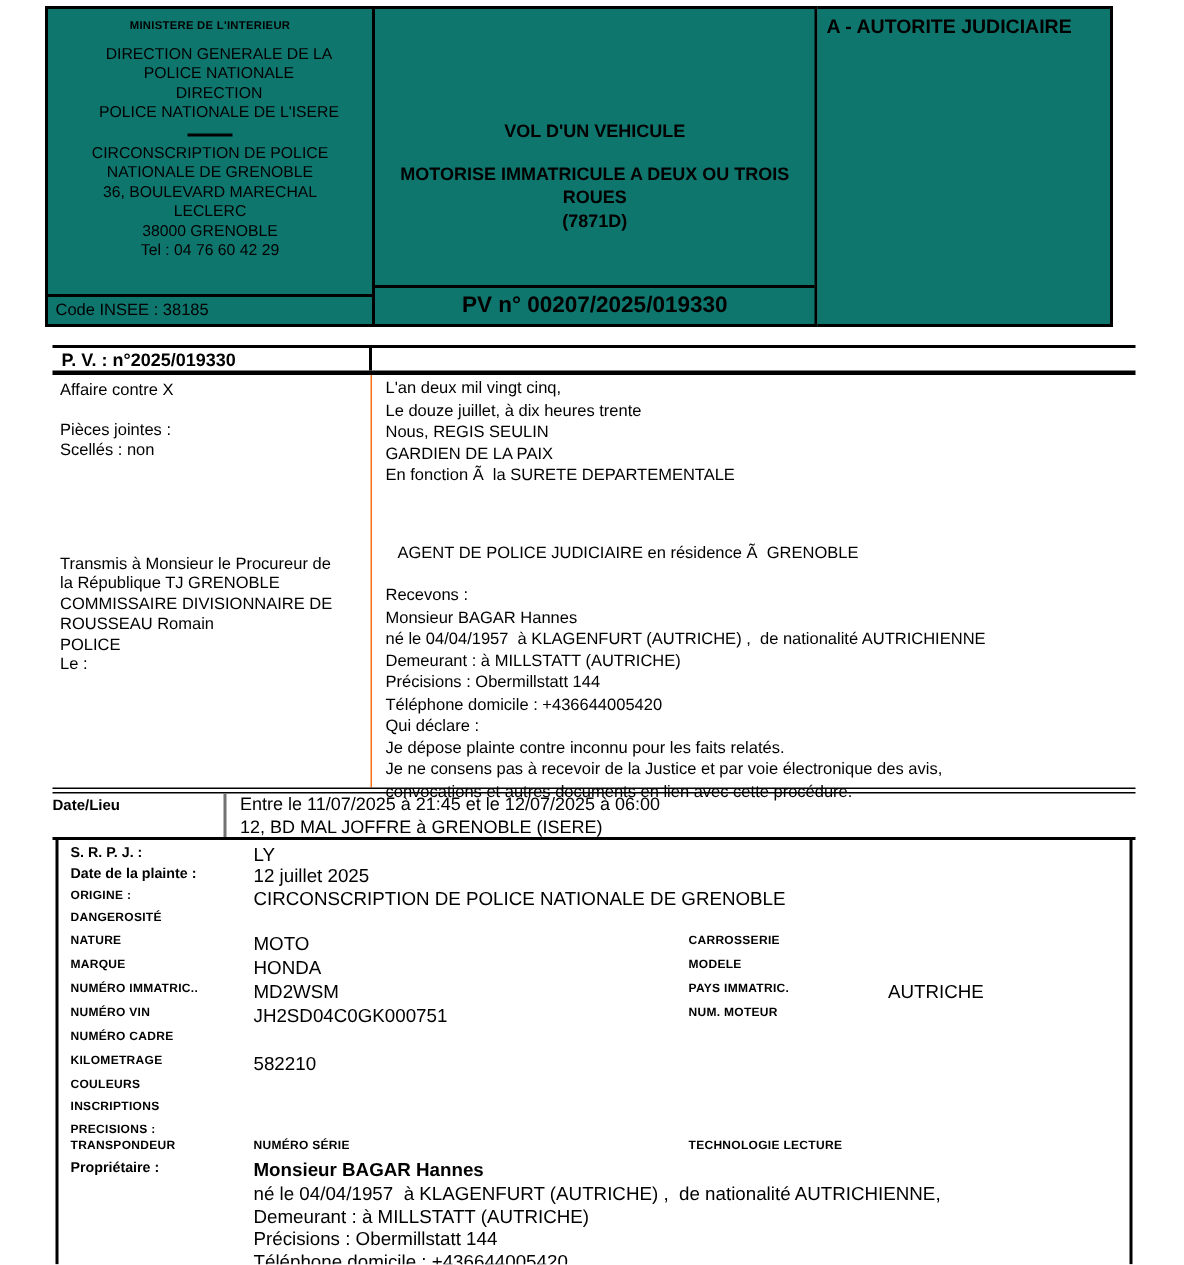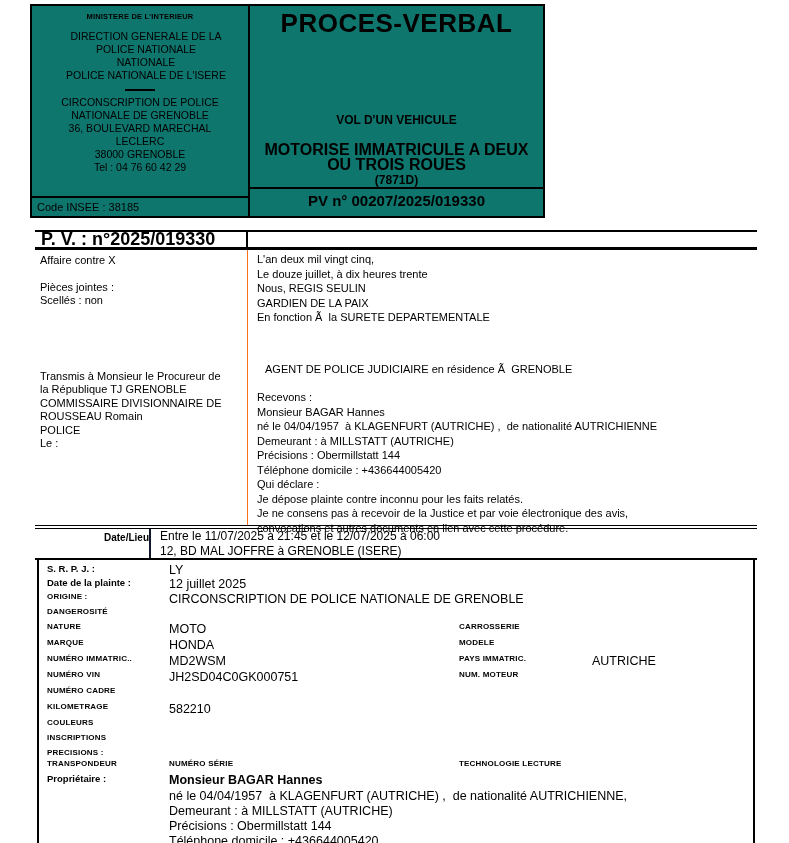--- a/index.html
+++ b/index.html
@@ -12,49 +12,49 @@
   #hdr-left{left:30px;top:4px;width:220px;height:214px;display:flex;flex-direction:column;text-align:center;}
   .ministry{font-size:7.5px;font-weight:bold;margin-top:6px;letter-spacing:.2px;}
   .dirblock{font-size:10.5px;line-height:13px;margin-top:9px;padding-left:12px;}
   .minirule{width:30px;border-top:2px solid #000;margin:7px auto 5px;}
   .addrblock{font-size:10.5px;line-height:13px;}
   .insee{margin-top:auto;border-top:2px solid #000;text-align:left;font-size:11px;padding:3px 0 3px 5px;}
 
   #hdr-center{left:250px;top:4px;width:295px;height:214px;border-left:none;display:flex;flex-direction:column;text-align:center;}
   .pv-title{font-size:26px;font-weight:bold;margin-top:2px;letter-spacing:.5px;}
   .offense{font-size:12px;font-weight:bold;margin-top:74px;}
-  .offense-detail{font-size:16px;font-weight:bold;margin-top:15px;line-height:15px;padding:0 14px;}
+  .offense-detail{font-size:12px;font-weight:bold;margin-top:15px;line-height:15px;padding:0 14px;}
   .offense-code{font-size:12px;font-weight:bold;margin-top:1px;}
-  .pvnum{margin-top:auto;border-top:2px solid #000;font-size:15px;font-weight:bold;padding:3px 0 16px;}
+  .pvnum{margin-top:auto;border-top:2px solid #000;font-size:15px;font-weight:bold;padding:3px 0 4px;}
 
   #hdr-right{left:545px;top:4px;width:197px;height:214px;border-left:none;padding:4px 6px;}
   .authority{font-size:13px;font-weight:bold;}
 
   
   #pvrow{position:absolute;left:35px;top:230px;width:722px;height:15px;
          border-top:2px solid #000;border-bottom:3px solid #000;display:flex;}
   .pvrow-left{width:213px;border-right:2px solid #000;box-sizing:border-box;
-              font-weight:bold;font-size:18px;display:flex;align-items:center;padding-left:6px;}
+              font-weight:bold;font-size:12px;display:flex;align-items:center;padding-left:6px;}
   .pvrow-right{flex:1;}
 
   
   #case{position:absolute;left:35px;top:250px;width:722px;height:275px;display:flex;}
   .case-left{width:213px;border-right:1px solid #f97316;box-sizing:border-box;
              font-size:11px;line-height:13.5px;padding:4px 3px 0 5px;}
   .case-right{flex:1;font-size:11px;line-height:14.5px;padding:2px 4px 0 9px;}
   .gap-line{height:13px;}
   .transmis{margin-top:62px;}
   .agent{margin-top:37px;padding-left:8px;}
   .statement{margin-top:14px;}
 
   
   #datelieu{position:absolute;left:35px;top:525px;width:722px;height:35px;
             border-top:4px double #000;border-bottom:2px solid #000;box-sizing:border-box;display:flex;}
-  .dl-label{width:116px;border-right:2px solid #0f172a;box-sizing:border-box;
-            font-size:10px;font-weight:bold;text-align:right;padding-top:3px;}
+  .dl-label{width:116px;border-right:2px solid #737373;box-sizing:border-box;
+            font-size:10px;font-weight:bold;text-align:left;padding-top:3px;}
   .dl-value{flex:1;font-size:12px;line-height:15px;padding:0 0 0 9px;}
 
   
   #vehicle{position:absolute;left:37px;top:560px;width:718px;height:283px;
            border-left:2px solid #000;border-right:2px solid #000;box-sizing:border-box;
            padding:3px 0 0 8px;}
   .vrow{display:flex;align-items:flex-start;}
   .lbl{width:122px;font-size:8px;font-weight:bold;flex-shrink:0;letter-spacing:.2px;}
   .lbl-mc{font-size:9.5px;letter-spacing:0;}
   .val{font-size:12.5px;}
@@ -68,43 +68,45 @@
 </head>
 <body>
 
 <div class="page">
 
   <div class="box" id="hdr-left">
     <div class="ministry">MINISTERE DE L'INTERIEUR</div>
     <div class="dirblock">
       <div>DIRECTION GENERALE DE LA</div>
       <div>POLICE NATIONALE</div>
-      <div>NATIONALE</div>
+      <div>DIRECTION</div>
       <div>POLICE NATIONALE DE L'ISERE</div>
     </div>
     <div class="minirule"></div>
     <div class="addrblock">
       <div>CIRCONSCRIPTION DE POLICE</div>
       <div>NATIONALE DE GRENOBLE</div>
       <div>36, BOULEVARD MARECHAL</div>
       <div>LECLERC</div>
       <div>38000 GRENOBLE</div>
       <div>Tel : 04 76 60 42 29</div>
     </div>
     <div class="insee">Code INSEE : 38185</div>
   </div>
 
   <div class="box" id="hdr-center">
-    <div class="pv-title">PROCES-VERBAL</div>
     <div class="offense">VOL D'UN VEHICULE</div>
     <div class="offense-detail">MOTORISE IMMATRICULE A DEUX OU TROIS ROUES</div>
     <div class="offense-code">(7871D)</div>
     <div class="pvnum">PV n° 00207/2025/019330</div>
   </div>
 
+  <div class="box" id="hdr-right">
+    <div class="authority">A - AUTORITE JUDICIAIRE</div>
+  </div>
 
   <div id="pvrow">
     <div class="pvrow-left">P. V. : n°2025/019330</div>
     <div class="pvrow-right"></div>
   </div>
 
   <div id="case">
     <div class="case-left">
       <div>Affaire contre X</div>
       <div class="gap-line"></div>

